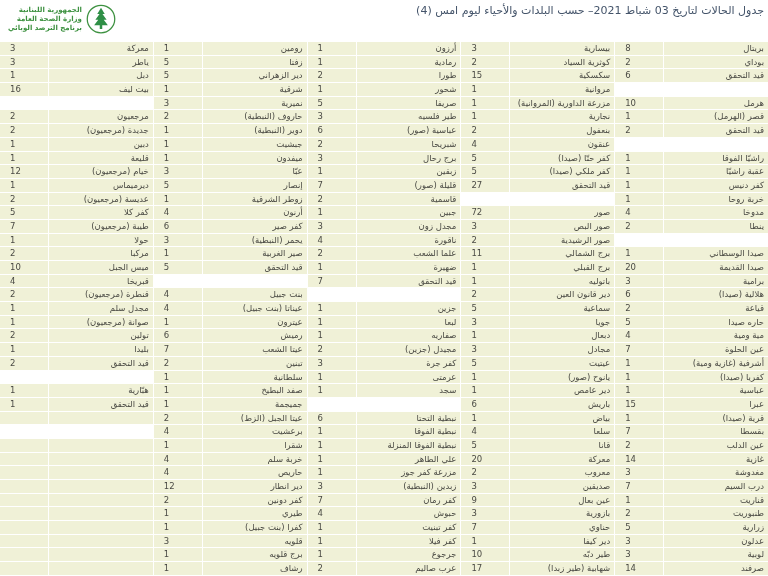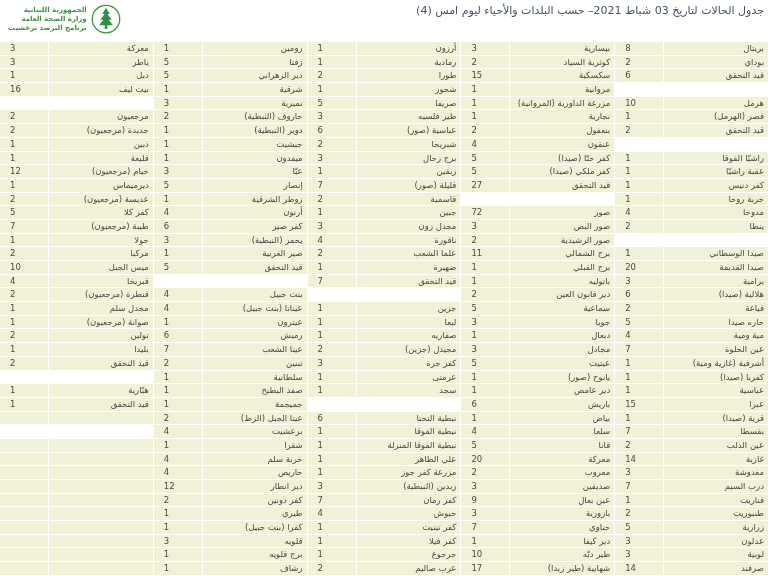--- a/index.html
+++ b/index.html
@@ -33,21 +33,21 @@
 </head>
 <body>
 
 <div class="page">
 
   <div class="hdr">
     <div class="logo">
       <div class="logo-text">
         <span>الجمهورية اللبنانية</span>
         <span>وزارة الصحة العامة</span>
-        <span>برنامج الترصد برعشيت</span>
+        <span>برنامج الترصد الوبائي</span>
       </div>
       <svg class="cedar" viewBox="0 0 24 24">
         <circle cx="12" cy="12" r="11" fill="none" stroke="#3d9140" stroke-width="1"></circle>
         <path d="M12 3 L15 8 L13.2 8 L16.5 12.5 L14.2 12.5 L17.5 17 L13 17 L13 20 L11 20 L11 17 L6.5 17 L9.8 12.5 L7.5 12.5 L10.8 8 L9 8 Z" fill="#2f8f46"></path>
       </svg>
     </div>
     <div class="titles">
       <div class="t-ar">جدول الحالات لتاريخ 03 شباط 2021– حسب البلدات والأحياء ليوم امس (4)</div>
     </div>
     <div class="pagenum">16</div>

